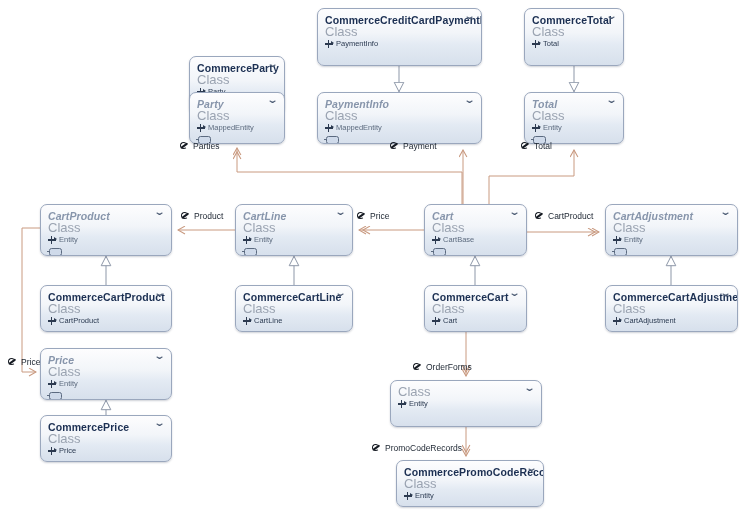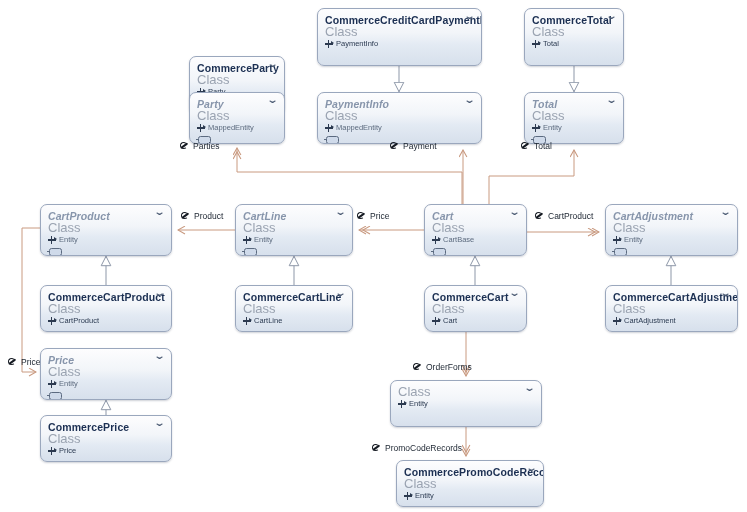--- a/index.html
+++ b/index.html
@@ -310,21 +310,21 @@
       <div class="stereo">Class</div>
       <div class="baserow">
         <span class="arrowglyph">
             <i></i>
           </span>
         <span class="btxt">CartLine</span>
       </div>
 
     </div>
 
-    <div class="cls concrete" style="left: 424px; top: 285px; width: 103px; height: 47px; border-radius: 9px;">
+    <div class="cls concrete" style="left: 424px; top: 285px; width: 103px; height: 47px;">
       <span class="chev"></span>
       <div class="title">CommerceCart</div>
       <div class="stereo">Class</div>
       <div class="baserow">
         <span class="arrowglyph">
             <i></i>
           </span>
         <span class="btxt">Cart</span>
       </div>
 

